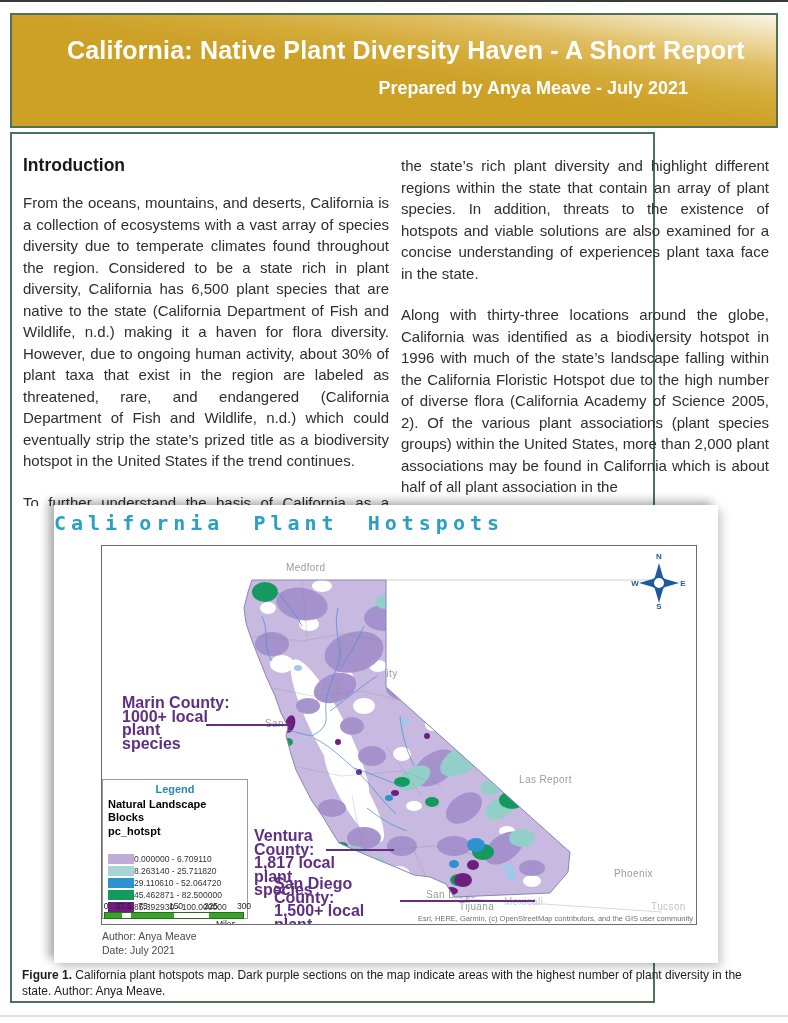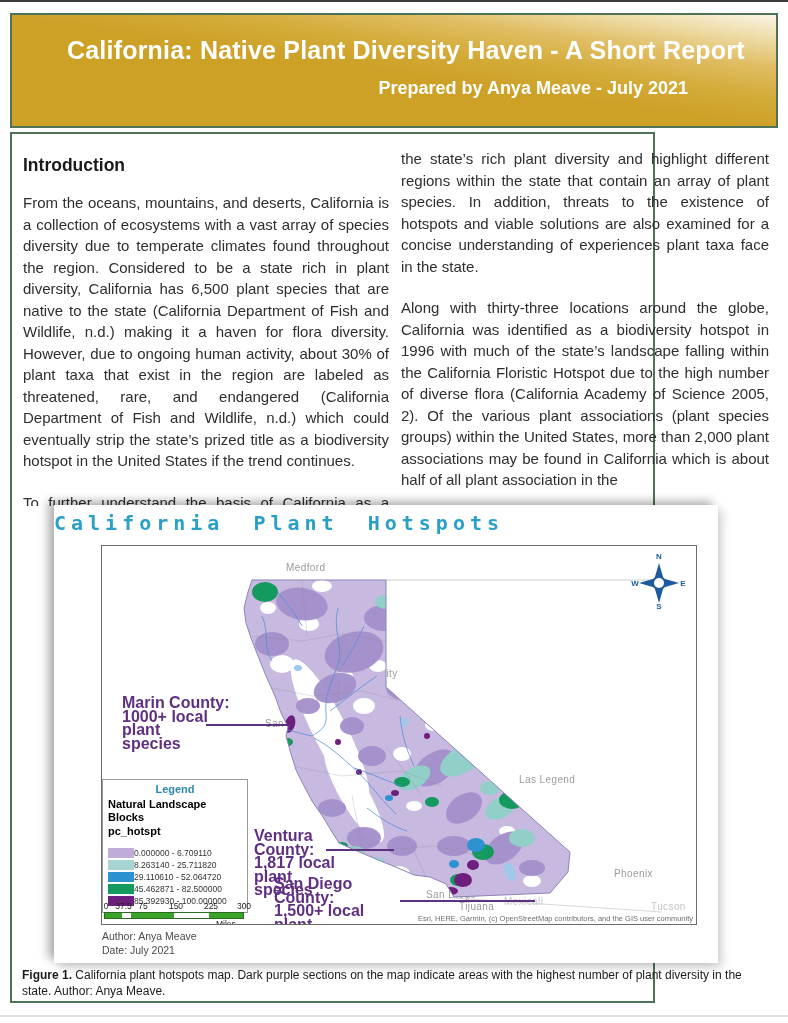--- a/index.html
+++ b/index.html
@@ -18,21 +18,21 @@
   
   .content { position:absolute; left:10px; top:132px; width:645px; height:871px;
              border:2px solid #4e7257; background:#fff;padding-left:17px; }
   .col { position:absolute; overflow:hidden; color:#2e2e2e; font-size:15px; line-height:21.5px; text-align:justify; hyphens:auto; }
   .col-left  { left:11px;  top:14px; width:366px; height:358px; }
   .col-right { left:389px; top:14px; width:368px; height:352px; }
   .col h2 { font-size:17.5px; line-height:22px; color:#1a1a1a; text-align:left; }
   .col-left h2 { margin:6px 0 16px; }
   .col-right h2 { margin:15px 0 16px; }
   .col p { margin:0 0 20px; }
-  .col-right .cont { }
+  .col-right .cont { margin-top:7px; }
 
   
   .map-card { position:absolute; left:42px; top:371px; width:664px; height:458px; background:#fff;
               box-shadow:-6px -4px 9px rgba(0,0,0,.30), 4px 5px 9px rgba(0,0,0,.18); }
   .map-title { padding-top:6px; text-align:left; font-family:"DejaVu Sans Mono",monospace; font-weight:bold;
                font-size:20px; letter-spacing:5px; word-spacing:12px; color:#2aa0c6; }
   .map-frame { position:absolute; left:47px; top:40px; width:596px; height:380px; border:1px solid #6b6b6b; background:#fff; overflow:hidden; }
   .map-frame svg.basemap { position:absolute; left:0; top:0; z-index:2; }
   .city { position:absolute; z-index:1; font-size:10px; color:#9b9b9b; letter-spacing:.4px; white-space:nowrap; }
   .city-medford  { left:184px; top:16px; }
@@ -54,21 +54,21 @@
   .line-marin   { left:104px; top:178px; width:86px; }
   .note-ventura { left:152px; top:283px; width:110px; }
   .line-ventura { left:224px; top:303px; width:68px; }
   .note-sd      { left:172px; top:331px; width:120px; }
   .line-sd      { left:298px; top:354px; width:135px; }
 
   
   .legend { position:absolute; left:0px; top:233px; width:146px; z-index:5; background:#fff; border:1px solid #9a9a9a; padding:3px 5px 4px; }
   .legend-title { text-align:center; font-size:11px; font-weight:bold; color:#2e86b0; margin-bottom:3px; }
   .legend-sub { font-size:11px; font-weight:bold; color:#000; line-height:13px; }
-  .legend-field { font-size:11px; font-weight:bold; color:#000; line-height:14px; margin-bottom:10px; }
+  .legend-field { font-size:11px; font-weight:bold; color:#000; line-height:14px; margin-bottom:16px; }
   .legend-row { display:flex; align-items:center; margin:2px 0; }
   .legend-row .swatch { width:26px; height:10px; flex:0 0 auto; }
   .legend-row .range { font-size:8.5px; color:#333; white-space:nowrap; }
 
   
   .scalebar { position:absolute; left:2px; top:355px; width:150px; height:24px; z-index:5; font-size:8.5px; color:#222; }
   .scalebar .tick { position:absolute; top:0; transform:translateX(-50%); }
   .scalebar .bar { position:absolute; left:0; top:11px; width:140px; height:7px; border:1px solid #2a6b1d; display:flex; }
   .scalebar .seg { height:100%; }
   .scalebar .unit { position:absolute; left:112px; top:18px; font-size:8.5px; color:#222; }
@@ -105,21 +105,21 @@
     </section>
 
     <figure class="map-card">
       <div class="map-title">California Plant Hotspots</div>
 
       <div class="map-frame">
 
         <span class="city city-medford">Medford</span>
         <span class="city city-carson">Carson City</span>
         <span class="city city-sf">San Francisco</span>
-        <span class="city city-lasvegas">Las Legend</span>
+        <span class="city city-lasvegas">Las Report</span>
         <span class="city city-phoenix">Phoenix</span>
         <span class="city city-sandiego">San Diego</span>
         <span class="city city-tijuana">Tijuana</span>
         <span class="city city-mexicali">Mexicali</span>
         <span class="city city-tucson">Tucson</span>
 
         <svg class="basemap" width="596" height="380" viewBox="0 0 596 380">
           <defs>
             <clipPath id="ca-clip">
               <path d="M150,34 L284,34 L284,141 L460,299 L468,306 L466,326 L448,347 L352,351 L344,338 L328,331 L312,329 L296,322 L281,316 L262,308 L248,302 L237,297 L230,286 L221,271 L210,255 L202,240 L194,224 L189,208 L184,190 L186,181 L179,167 L173,150 L164,130 L156,110 L149,92 L144,77 L142,62 L146,46 Z"></path>

